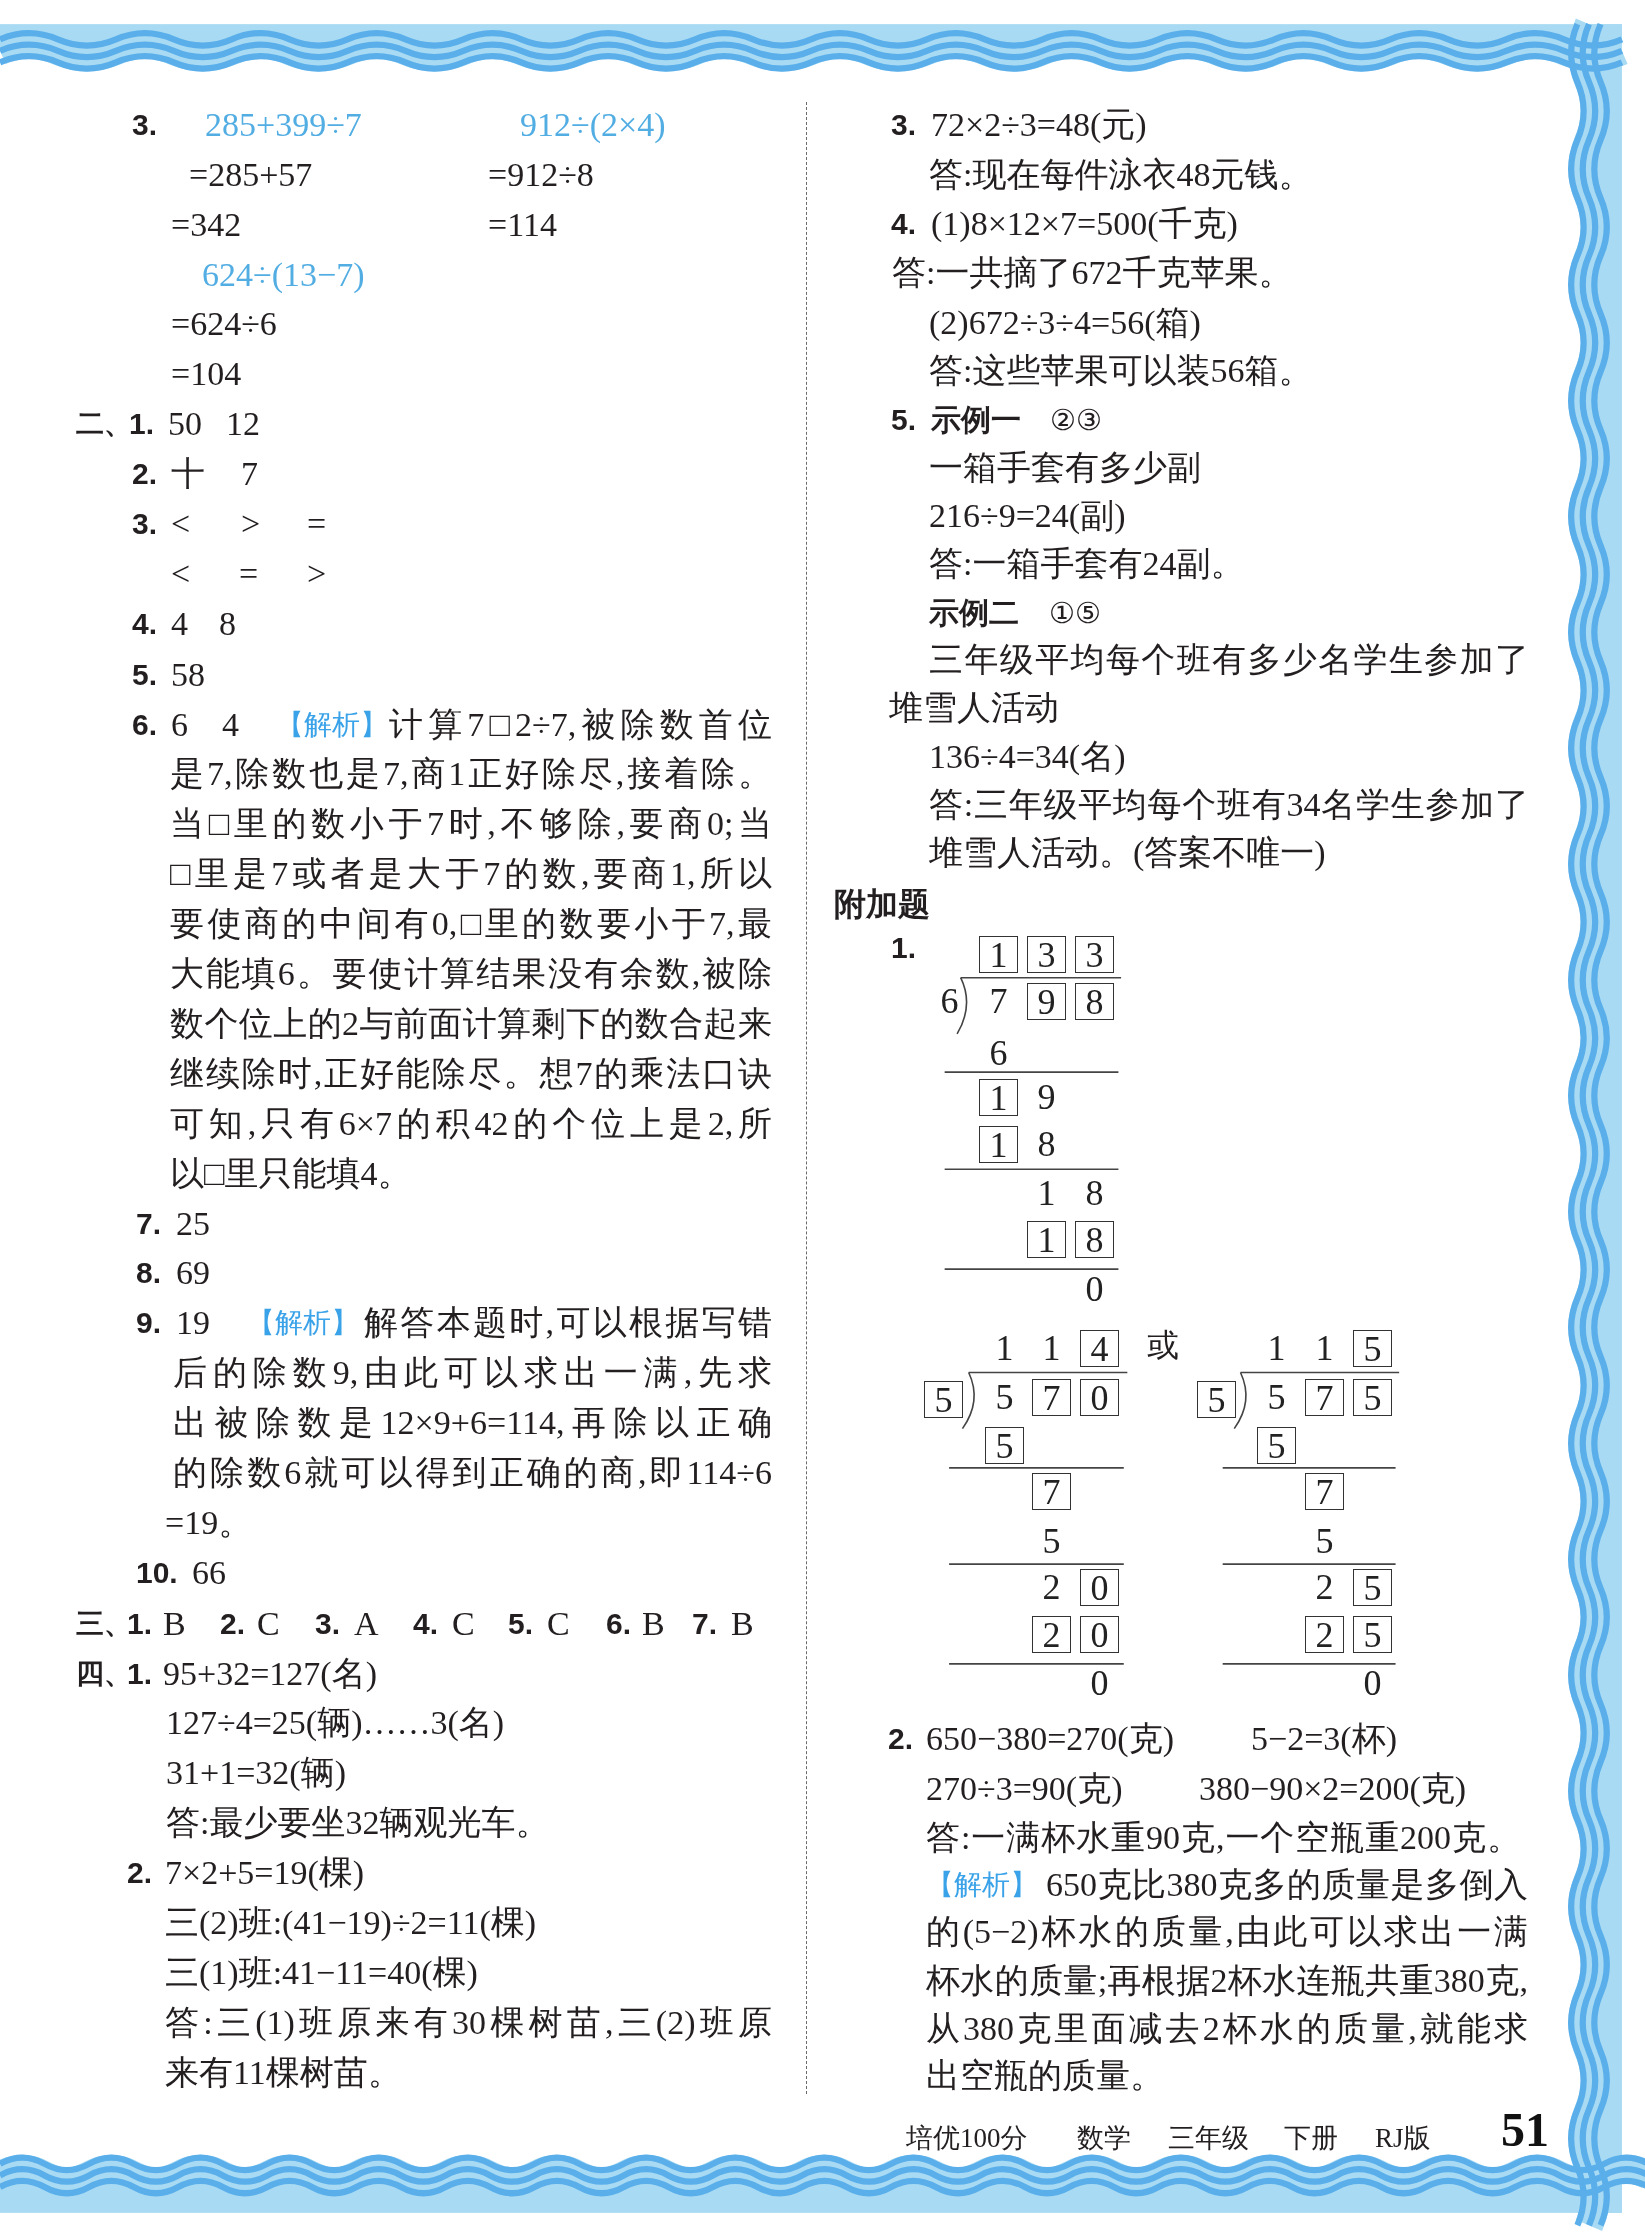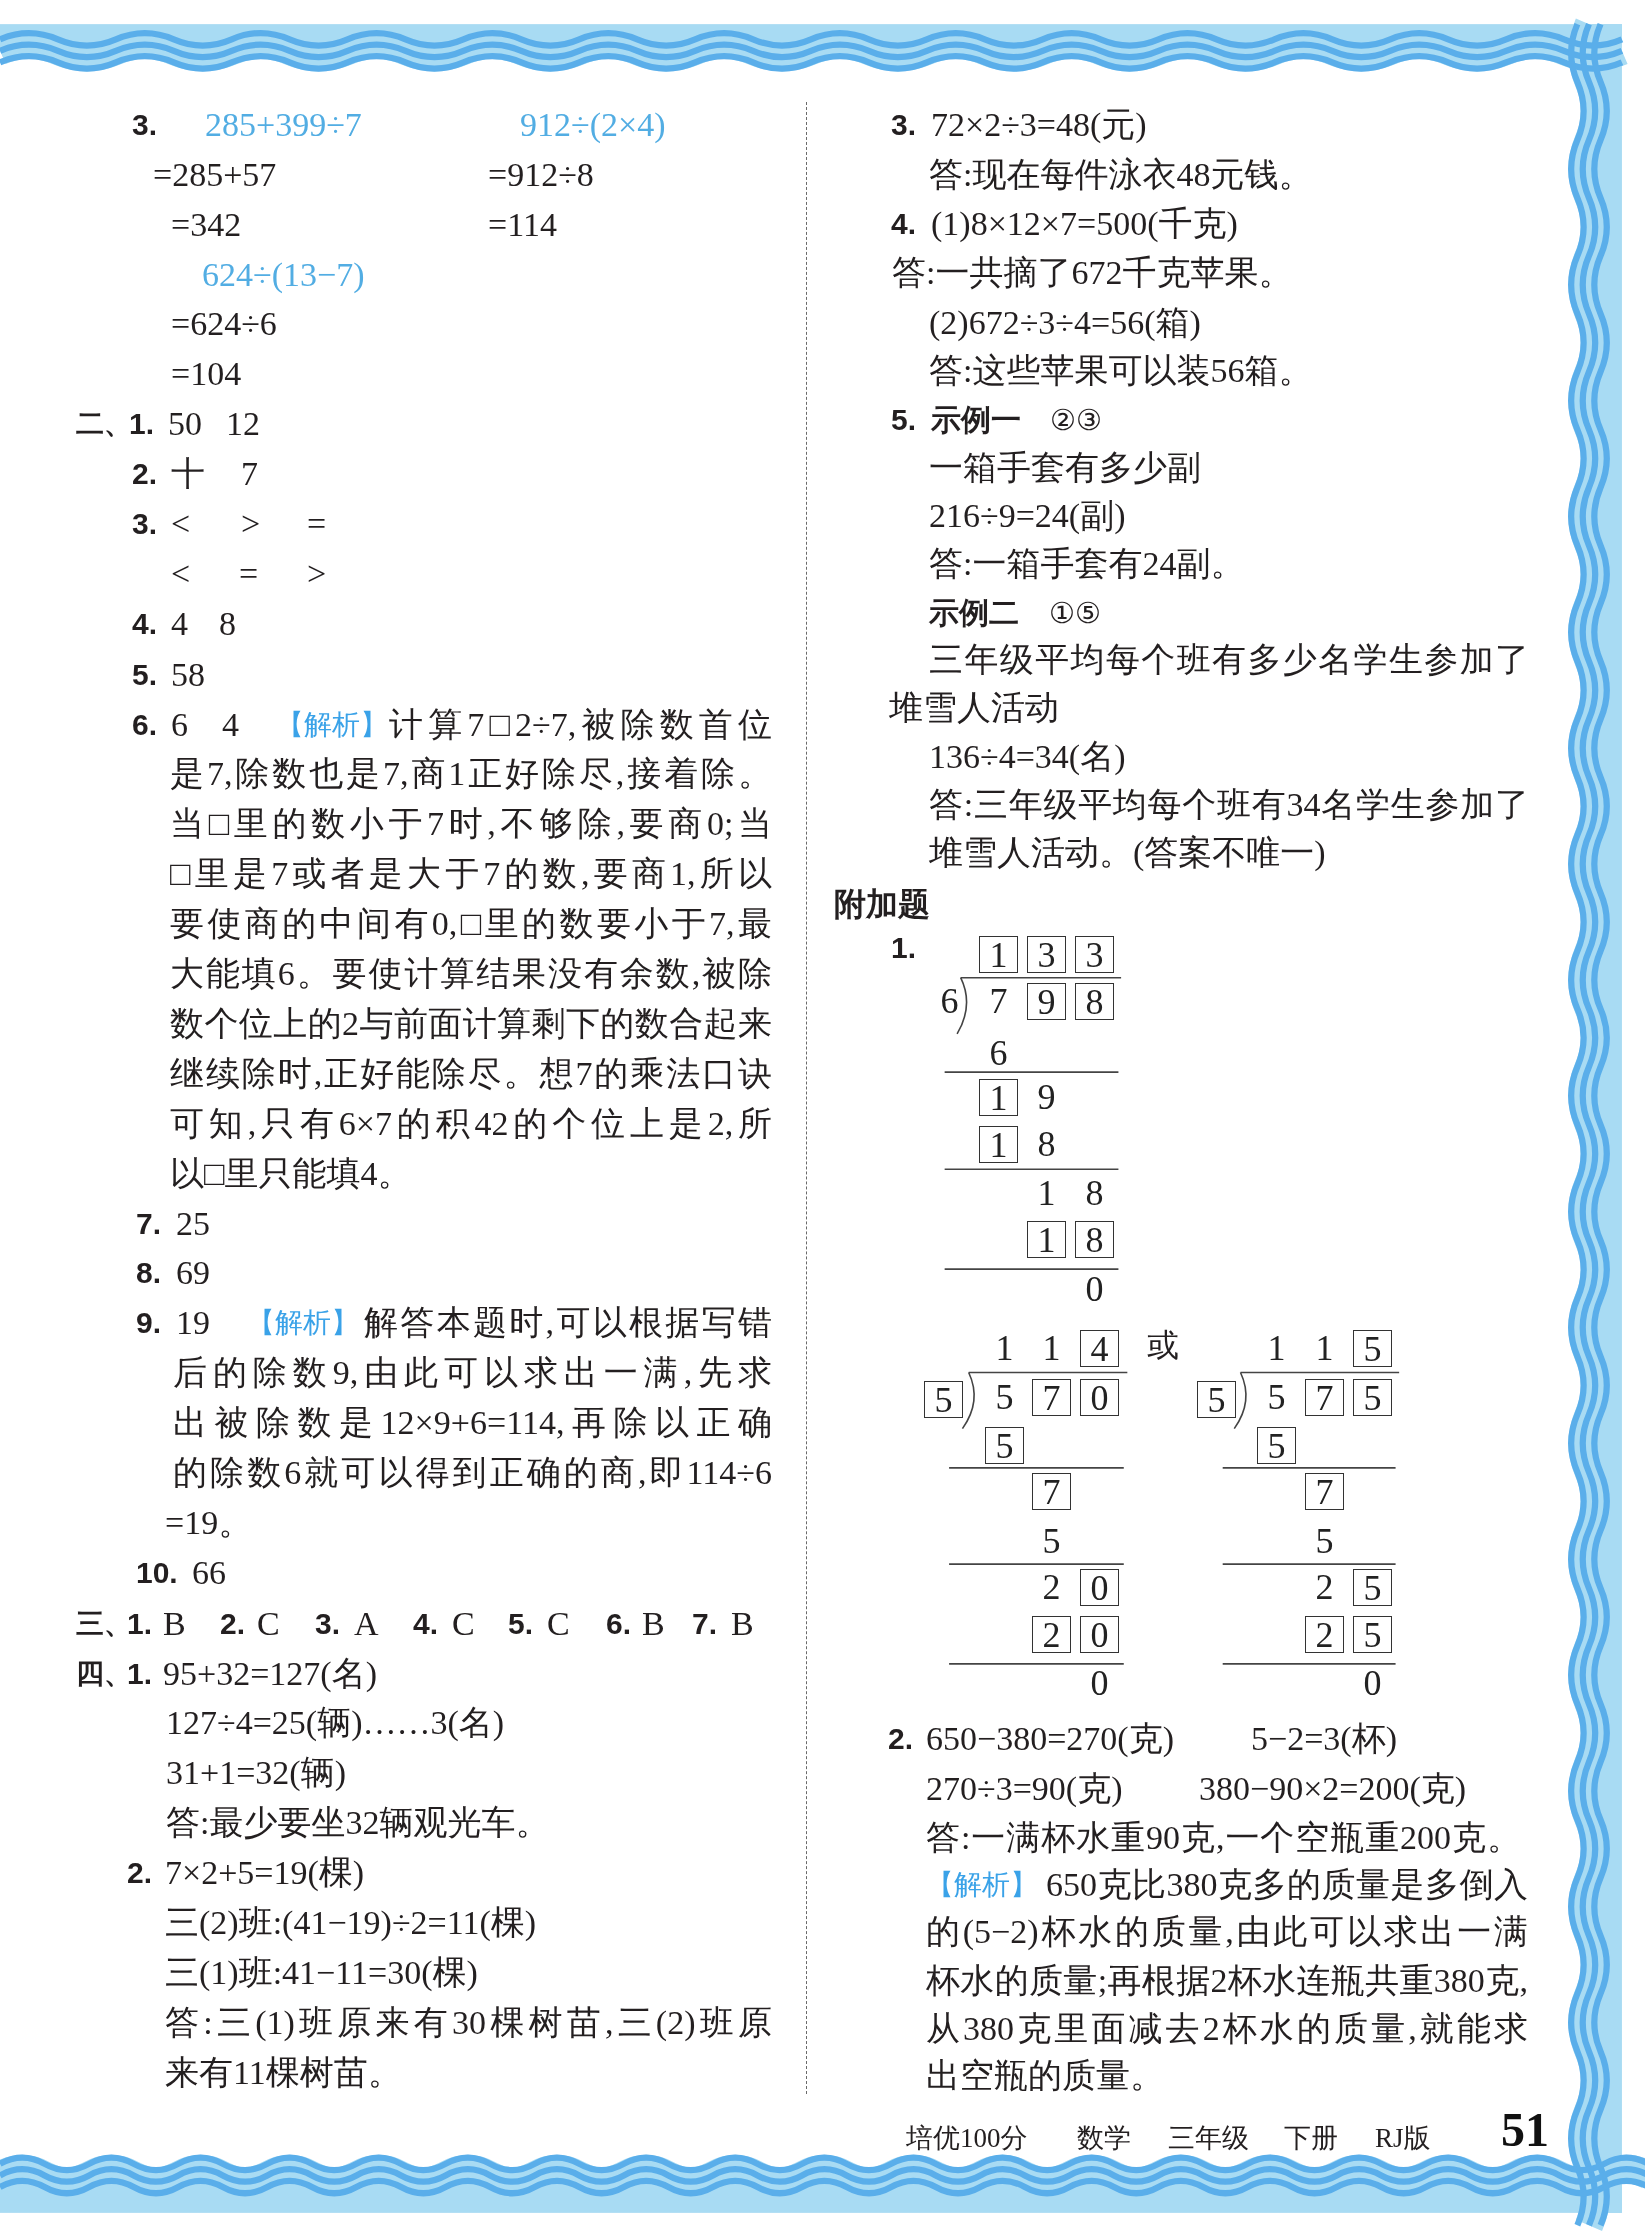--- a/index.html
+++ b/index.html
@@ -56,21 +56,21 @@
   </svg>
 
   <div class="divider"></div>
 
   <div class="ln" style="top:100px">
     <span class="lab" style="left:132px">3.</span>
     <span class="blue" style="left:205px">285+399÷7</span>
     <span class="blue" style="left:520px">912÷(2×4)</span>
   </div>
   <div class="ln" style="top:150px">
-    <span style="left:153px">=285+57</span>
+    <span style="left:189px">=285+57</span>
     <span style="left:488px">=912÷8</span>
   </div>
   <div class="ln" style="top:200px">
     <span style="left:171px">=342</span>
     <span style="left:488px">=114</span>
   </div>
   <div class="ln" style="top:250px">
     <span class="blue" style="left:202px">624÷(13−7)</span>
   </div>
   <div class="ln" style="top:299px">
@@ -209,21 +209,21 @@
     <span style="left:166px">答:最少要坐32辆观光车。</span>
   </div>
   <div class="ln" style="top:1848px">
     <span class="lab" style="left:127px">2.</span>
     <span style="left:165px">7×2+5=19(棵)</span>
   </div>
   <div class="ln" style="top:1898px">
     <span style="left:165px">三(2)班:(41−19)÷2=11(棵)</span>
   </div>
   <div class="ln" style="top:1948px">
-    <span style="left:165px">三(1)班:41−11=30(棵)</span>
+    <span style="left:165px">三(1)班:41−11=40(棵)</span>
   </div>
   <div class="ln" style="top:1998px">
     <span class="just" style="left:165px;width:607px">答:三(1)班原来有30棵树苗,三(2)班原</span>
   </div>
   <div class="ln" style="top:2048px">
     <span style="left:165px">来有11棵树苗。</span>
   </div>
 
   <div class="ln" style="top:100px">
     <span class="lab" style="left:891px">3.</span>

